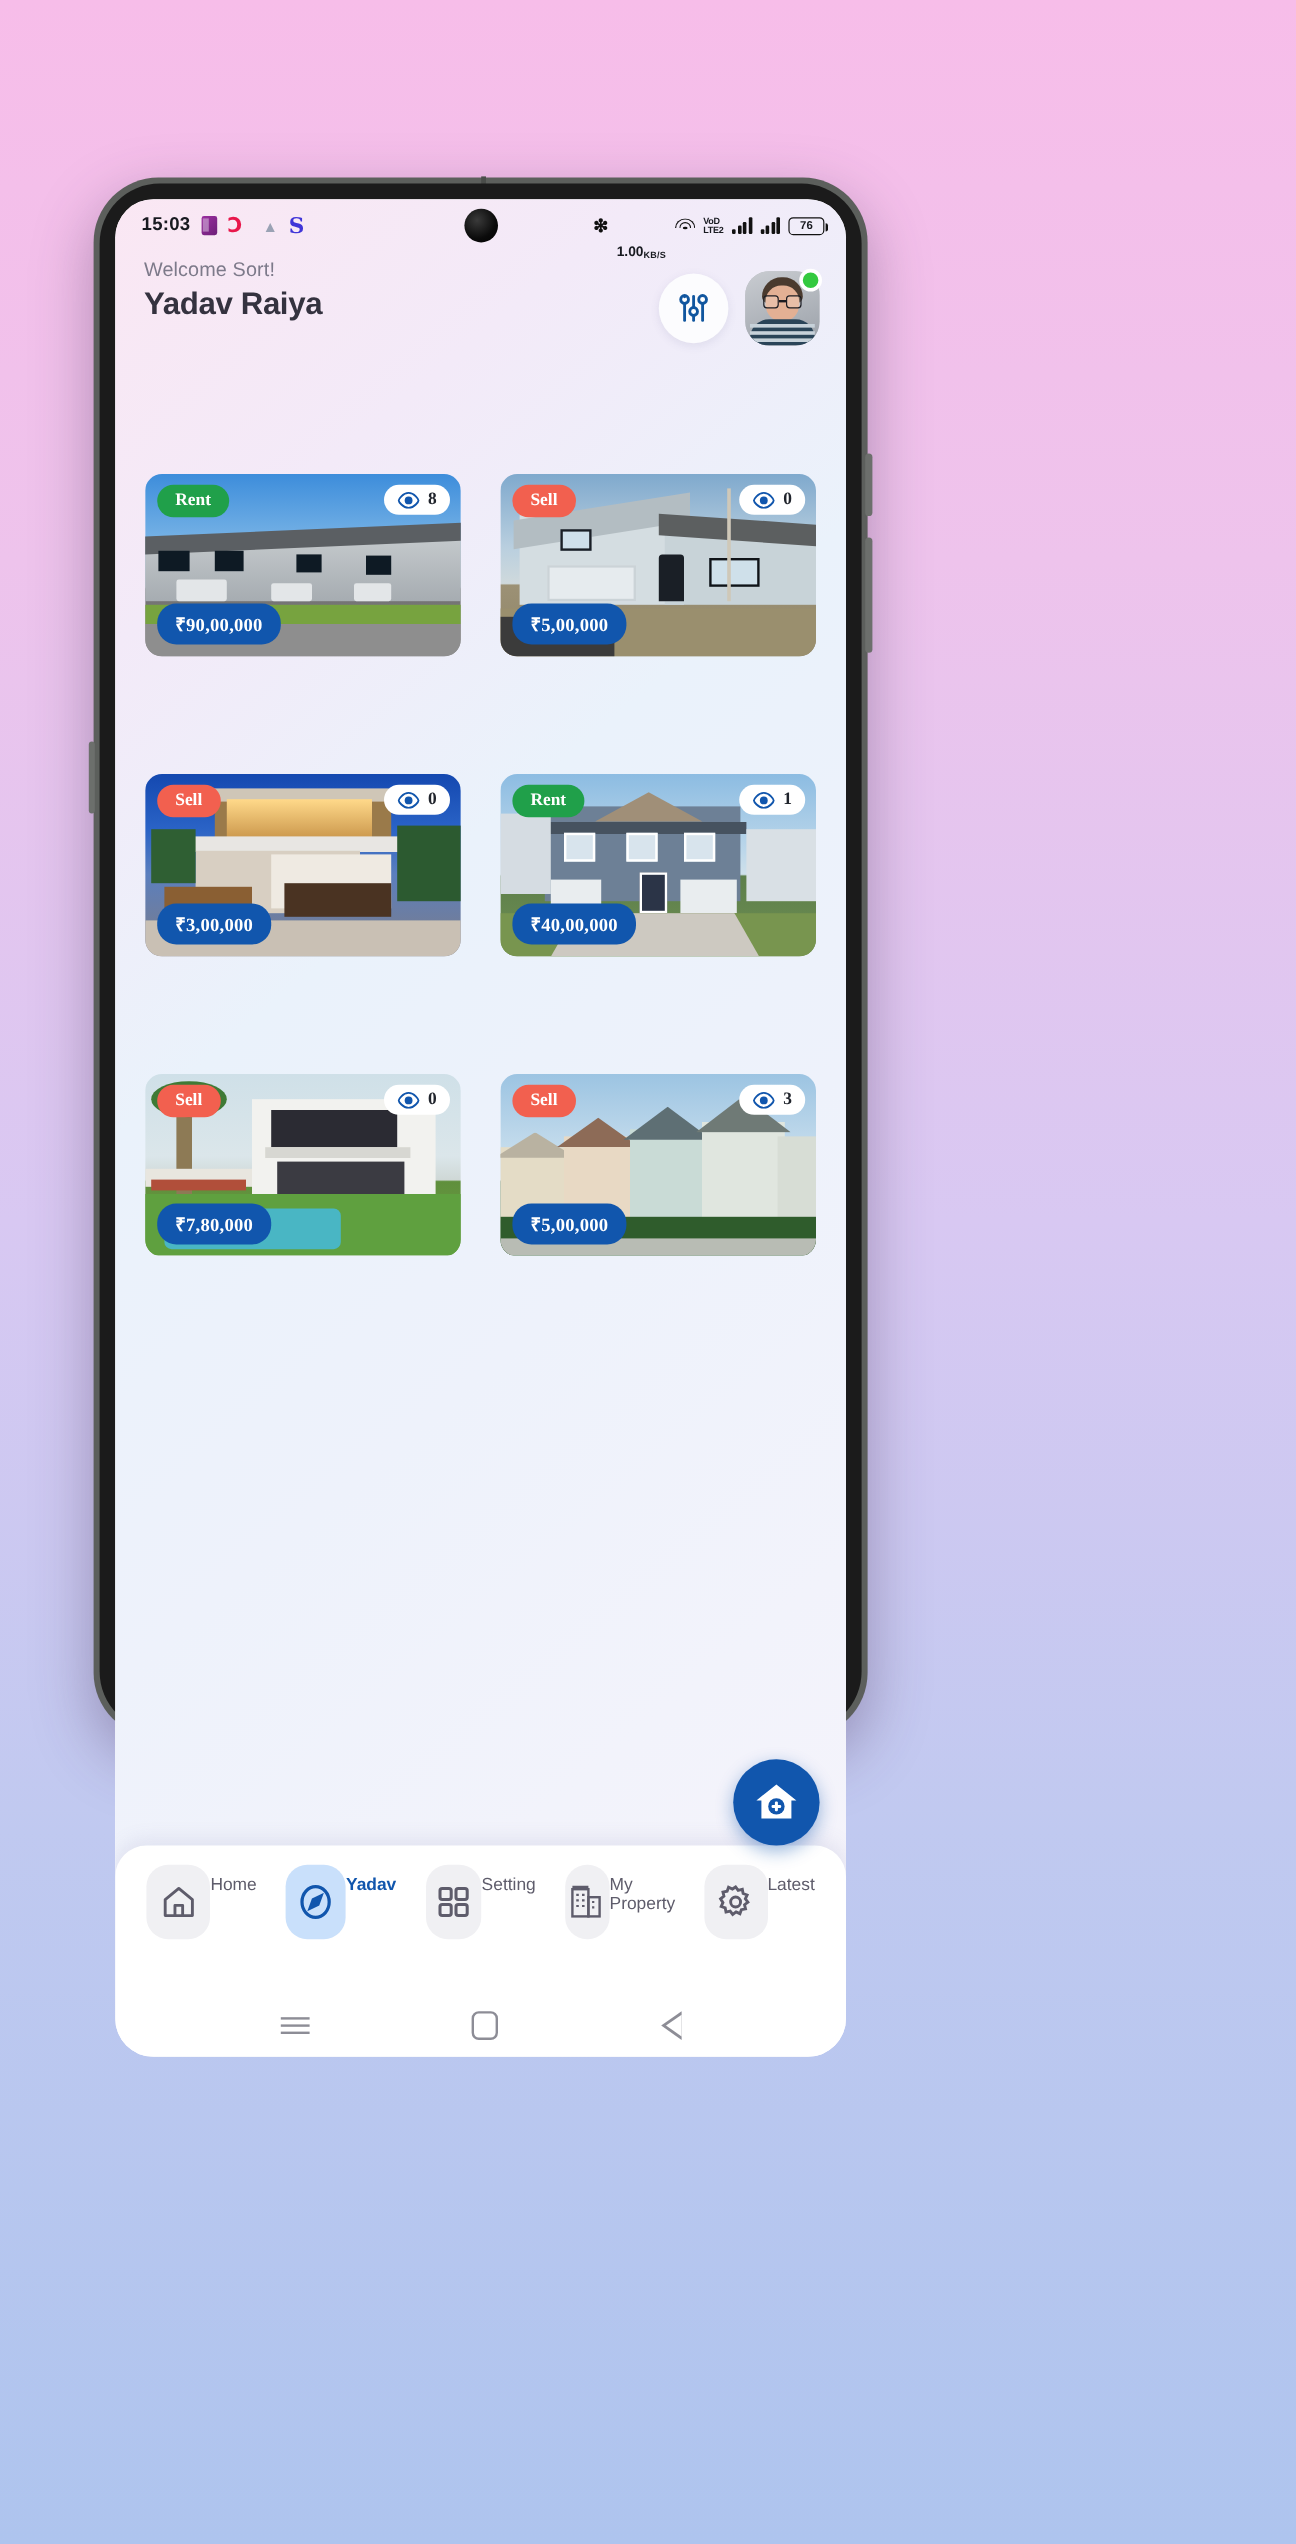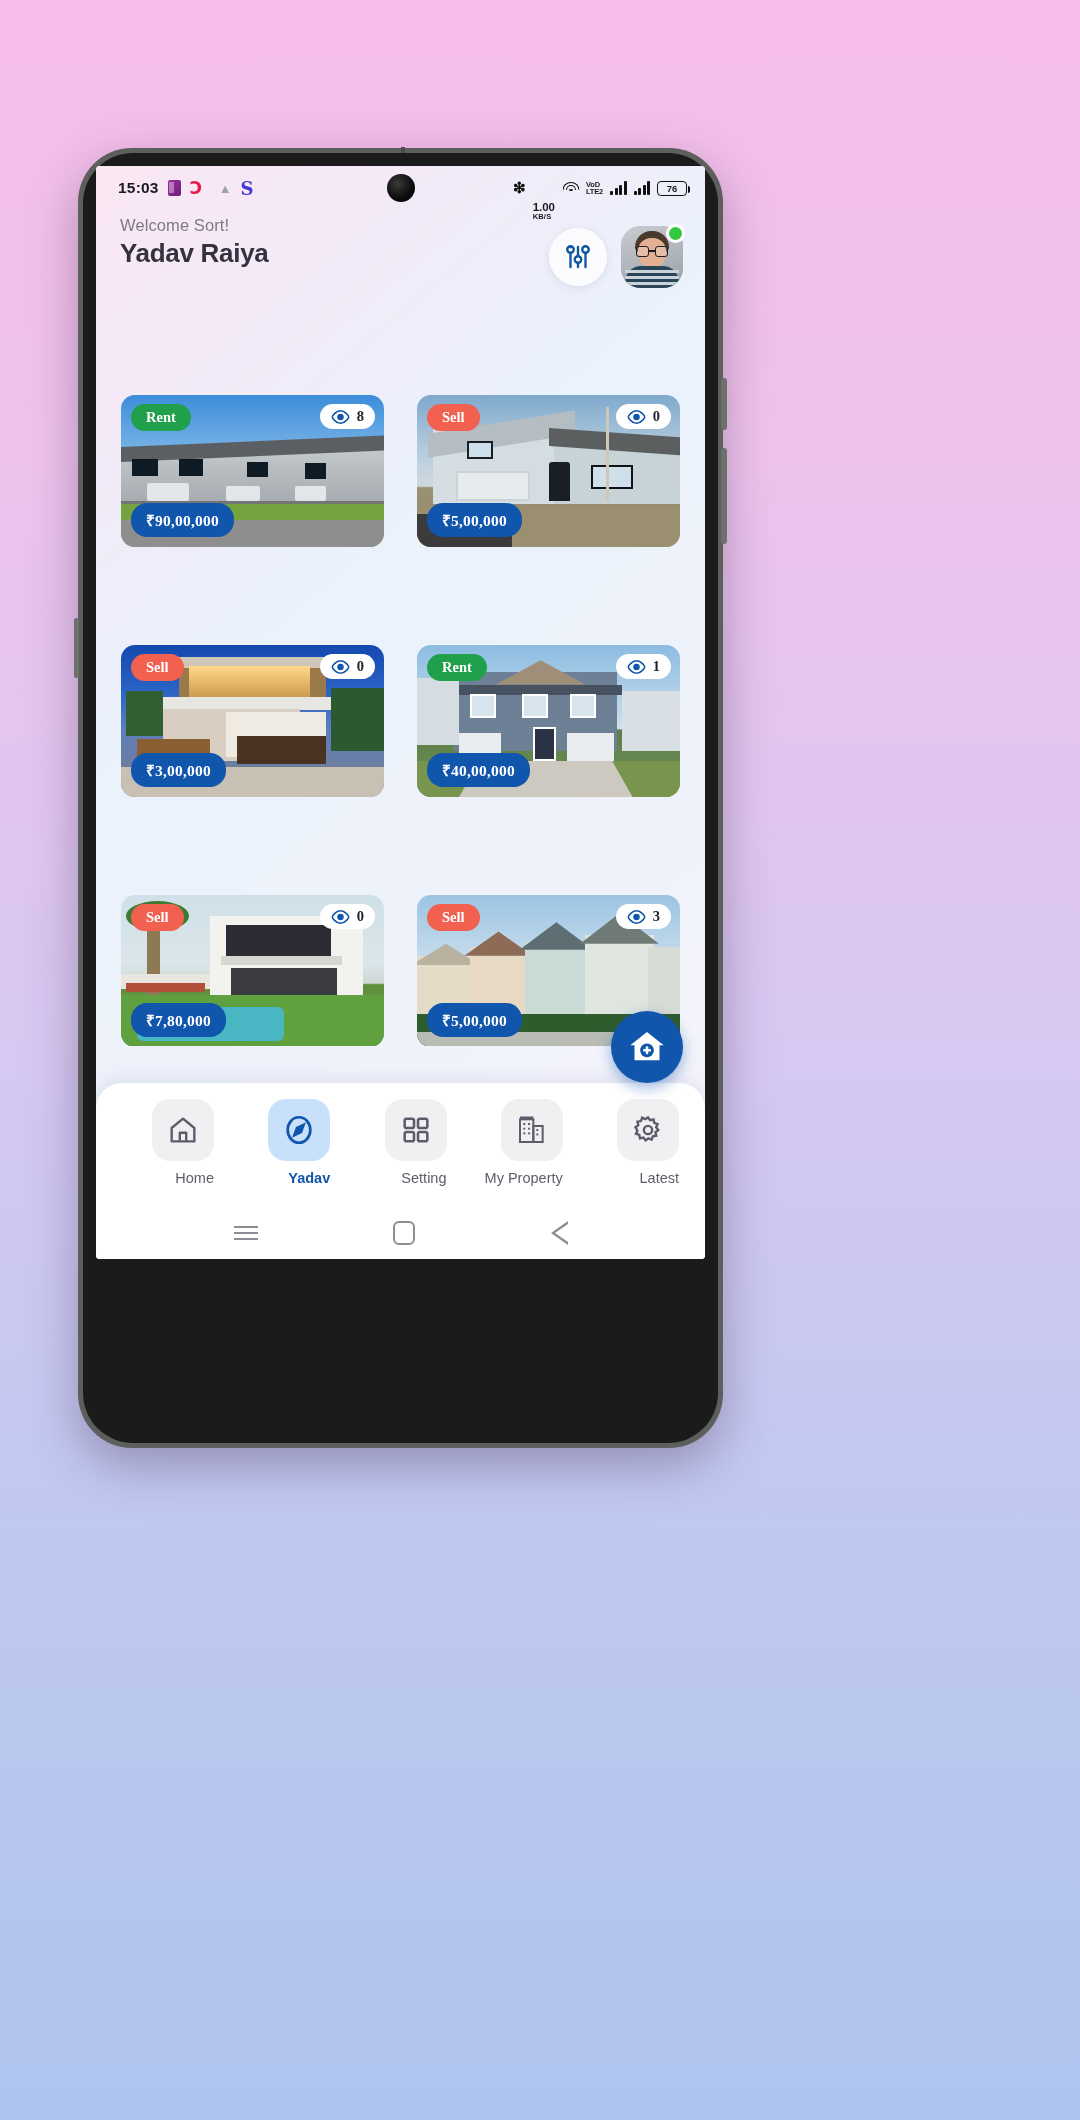--- a/index.html
+++ b/index.html
@@ -25,22 +25,22 @@
   }
   .side-btn{ position:absolute; background:#6c6f6c; border-radius:3px; }
   .sb1{ right:-4px; top:230px; width:6px; height:52px; }
   .sb2{ right:-4px; top:300px; width:6px; height:96px; }
   .sb3{ left:-4px; top:470px; width:5px; height:60px; }
   .notch-line{ position:absolute; top:-1px; left:50%; width:4px; height:14px; background:#4a4d4a; }
 
   #screen {
     position: absolute;
     left: 96px; top: 166px;
-    width: 609px; height: 1093px;
-    border-radius: 4px;
+    width: 609px; height: 1548px;
+    border-radius: 32px;
     overflow: hidden;
     background: #ffffff;
   }
 
   
   .app-bg{
     position:absolute; inset:0;
     background: linear-gradient(140deg,#fae7f3 0%, #f3eaf8 18%, #eaf2fb 38%, #eef2fb 60%, #f6f4fb 100%);
   }
 
@@ -53,21 +53,21 @@
   .sb-time{ font-size:15.5px; letter-spacing:.2px; }
   .ic-sim{ width:13px;height:16px;border-radius:2px;background:linear-gradient(135deg,#9b2fa0,#6d1f78); position:relative; }
   .ic-sim::before{content:"";position:absolute;left:1px;top:2px;width:5px;height:11px;background:#d9bfe0;opacity:.55;}
   .ic-s1{ width:20px;height:18px; color:#e8174b; font-weight:800; font-size:17px; line-height:18px; font-family:"DejaVu Sans",sans-serif;}
   .ic-caret{ color:#9aa2b4; font-size:13px; font-weight:700; }
   .ic-s2{ color:#4036d8; font-weight:800; font-size:18px; font-family:"DejaVu Serif",serif;}
   .punch{ position:absolute; left:50%; transform:translateX(-50%); top:8px; width:28px;height:28px;border-radius:50%;
           background:radial-gradient(circle at 38% 34%, #3a3a3a 0%, #0b0b0b 60%, #000 100%); }
   .sb-right{ margin-left:auto; display:flex; align-items:center; gap:7px; }
   .ic-bt{ font-size:15px; color:#111; }
-  .kbs{ display:flex; flex-direction:column; align-items:flex-start; line-height:1;margin-top:46px; }
+  .kbs{ display:flex; flex-direction:row; align-items:flex-end; line-height:1;margin-top:46px; }
   .kbs b{ font-size:11.5px; font-weight:700; }
   .kbs i{ font-size:7.5px; font-style:normal; font-weight:700; letter-spacing:.2px; }
   .volte{ display:flex; flex-direction:column; line-height:1; font-size:7.5px; font-weight:800; letter-spacing:-.2px;}
   .bars{ display:flex; align-items:flex-end; gap:1.5px; height:14px; }
   .bars span{ width:3px; background:#111; border-radius:1px; }
   .bars span:nth-child(1){height:4px}.bars span:nth-child(2){height:7px}
   .bars span:nth-child(3){height:10px}.bars span:nth-child(4){height:14px}
   .batt{ width:30px;height:15px;border:1.6px solid #111;border-radius:4px;position:relative;display:flex;align-items:center;justify-content:center;}
   .batt::after{content:"";position:absolute;right:-4px;top:4px;width:2.5px;height:7px;background:#111;border-radius:0 2px 2px 0;}
   .batt span{ font-size:9.5px;font-weight:700;}
@@ -141,21 +141,21 @@
   
   .fab{ position:absolute; right:22px; bottom:176px; width:72px;height:72px;border-radius:50%;background:#1156ad;
         display:flex;align-items:center;justify-content:center; box-shadow:0 5px 14px rgba(17,86,173,.42); z-index:6; }
 
   
   .bottomnav{
     position:absolute; left:0; right:0; bottom:0; height:176px; background:#fff;
     border-radius:26px 26px 0 0; box-shadow:0 -4px 16px rgba(110,105,160,.13);
   }
   .navrow{ display:flex; justify-content:space-between; padding: 16px 26px 0 26px; }
-  .navitem{ display:flex; flex-direction:column; align-items:flex-end; width:92px; }
+  .navitem{ display:flex; flex-direction:row; align-items:flex-start; width:92px; }
   .navicon{ width:62px;height:62px;border-radius:18px;background:#f0f0f3;display:flex;align-items:center;justify-content:center; }
   .navitem.active .navicon{ background:#c9e0fb; }
   .navlabel{ margin-top:9px; font-size:14.5px; color:#5e5c6b; font-weight:500; }
   .navitem.active .navlabel{ color:#1156ad; font-weight:700; }
   .sysnav{ position:absolute; left:0; right:0; bottom:0; height:52px; display:flex; align-items:center; justify-content:space-around; padding: 0 70px; }
   .sys-recent{ display:flex; flex-direction:column; gap:4px; }
   .sys-recent i{ width:24px;height:2px;background:#8d8d96; }
   .sys-home{ width:22px;height:24px;border:2px solid #8d8d96;border-radius:6px; }
   .sys-back{ width:0;height:0;border-top:12px solid transparent;border-bottom:12px solid transparent;border-right:17px solid transparent;
              position:relative; }

